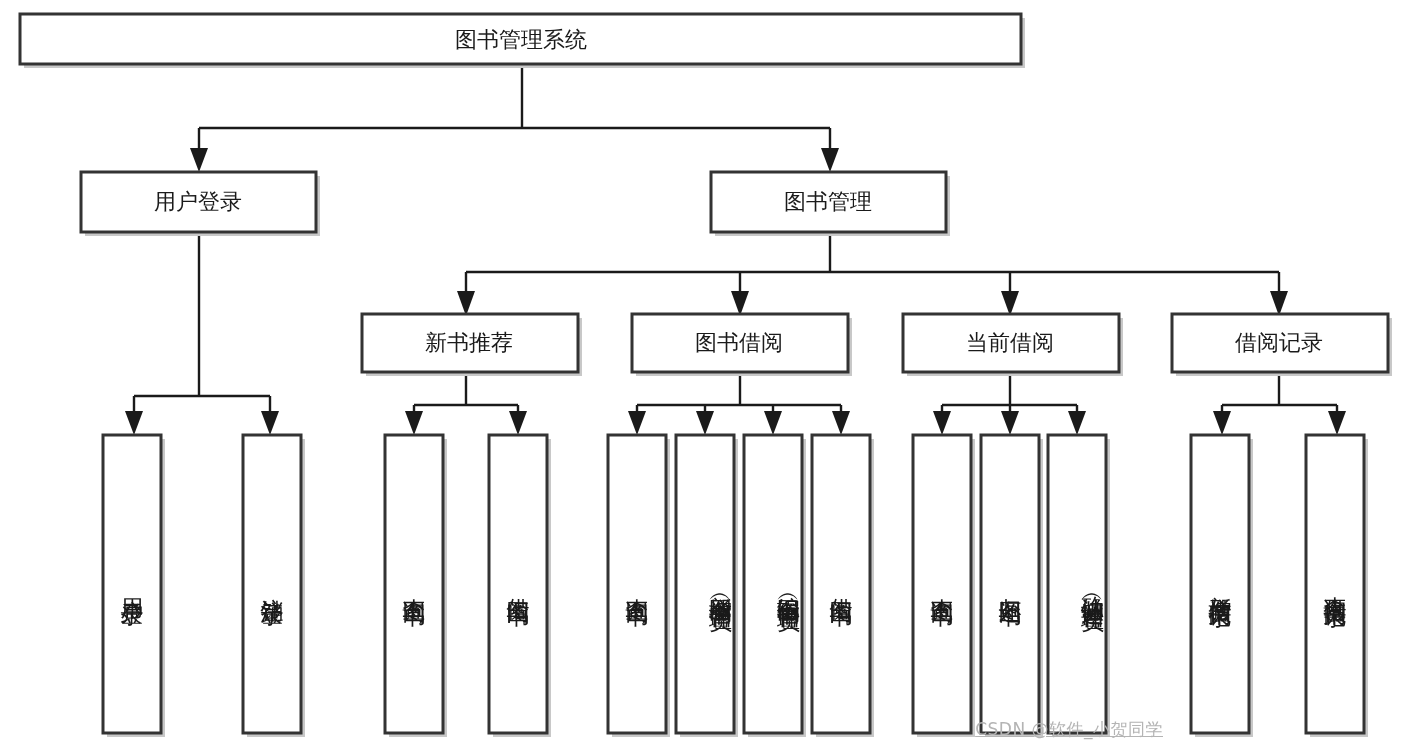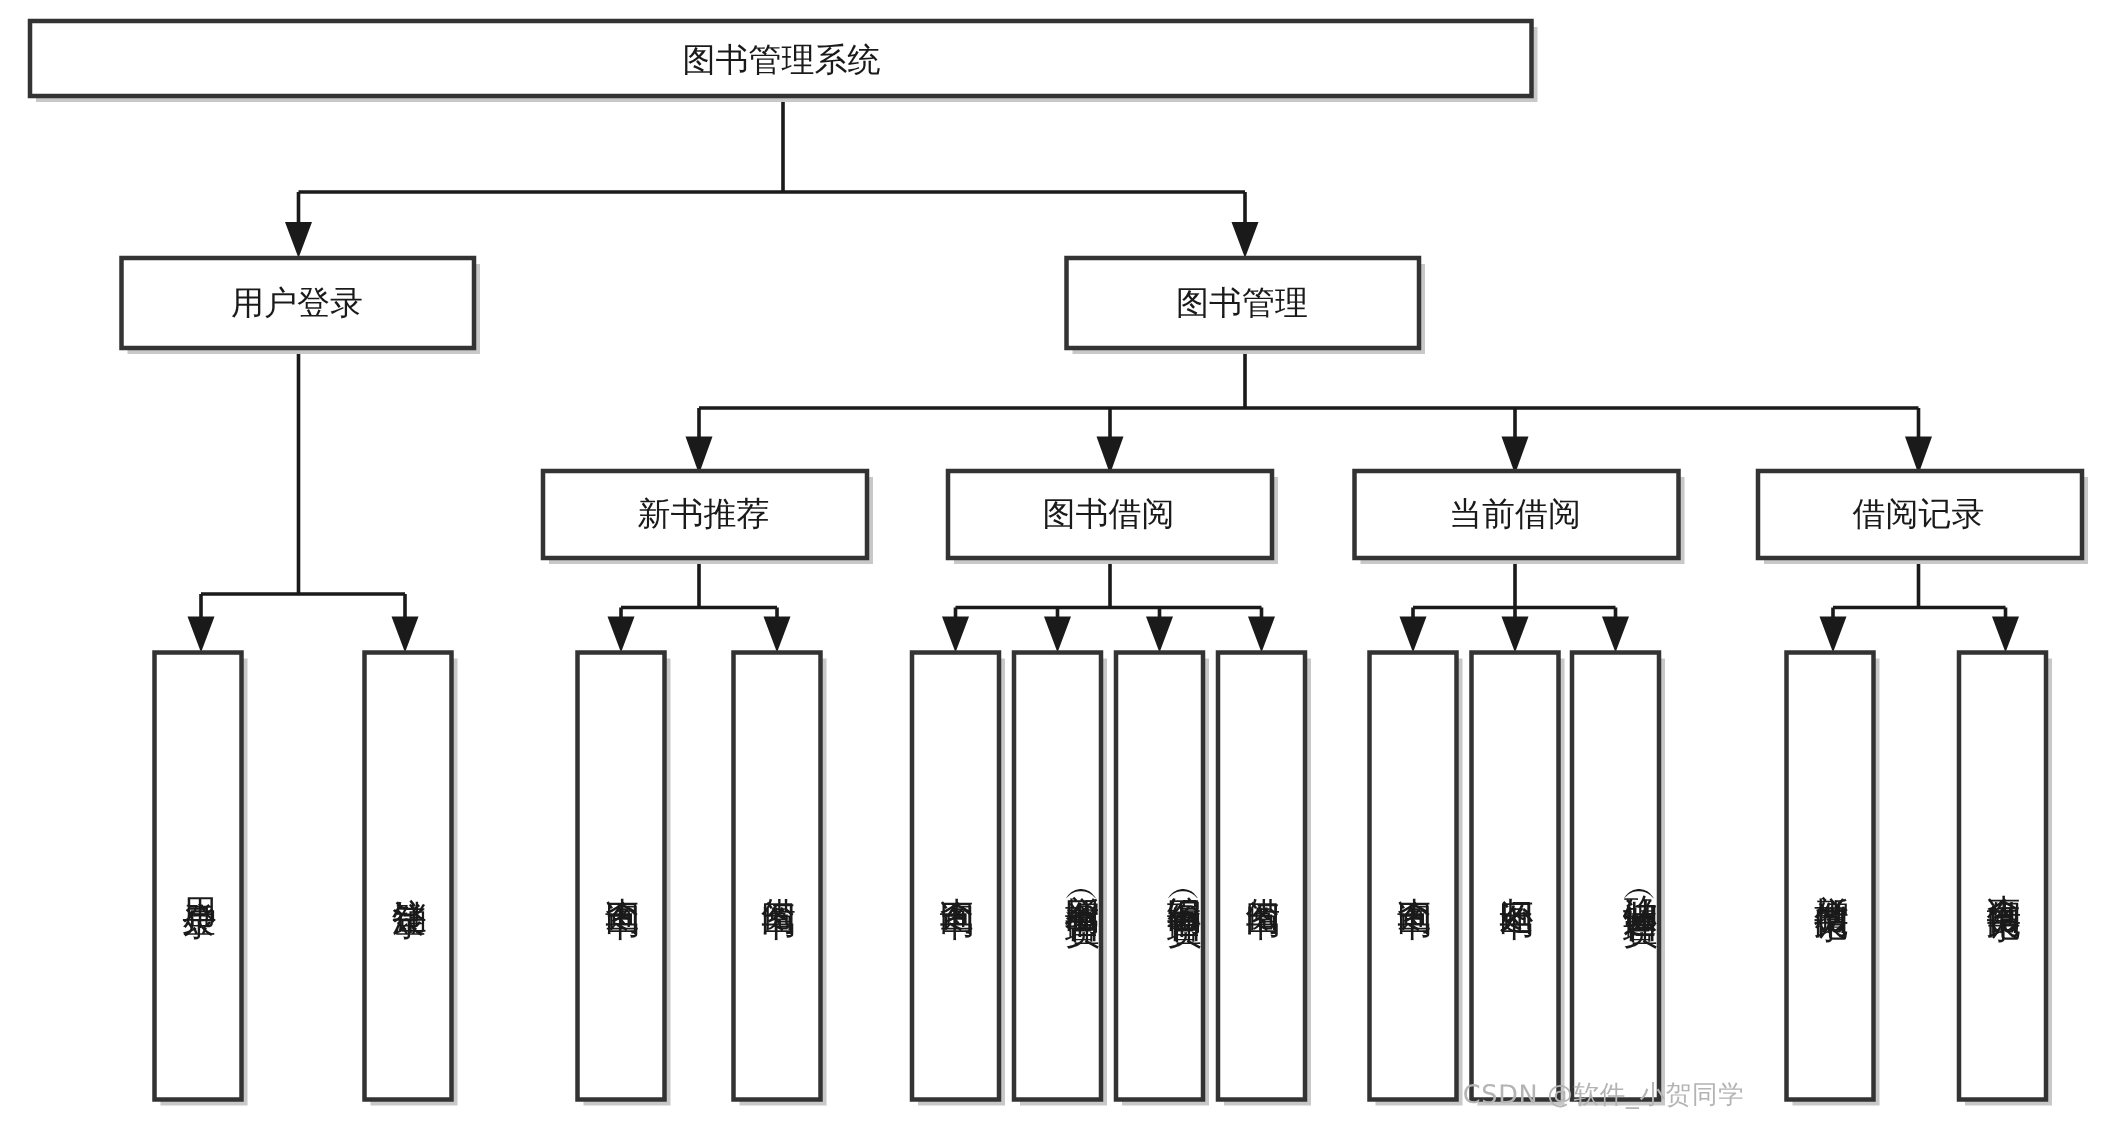--- a/index.html
+++ b/index.html
@@ -67,20 +67,21 @@
   }
   #watermark {
     position: absolute;
     right: 8px;
     bottom: 6px;
     font-family: "DejaVu Sans", "Liberation Sans", sans-serif;
     font-size: 17px;
     color: #b4b4b4;
     letter-spacing: 0.5px;
     white-space: nowrap;
+    text-decoration: underline;
   }
 </style>
 </head>
 <body>
 
 <div id="diagram-root">
 
   <svg class="diagram" viewBox="0 0 1405 747">
 
     <g>

